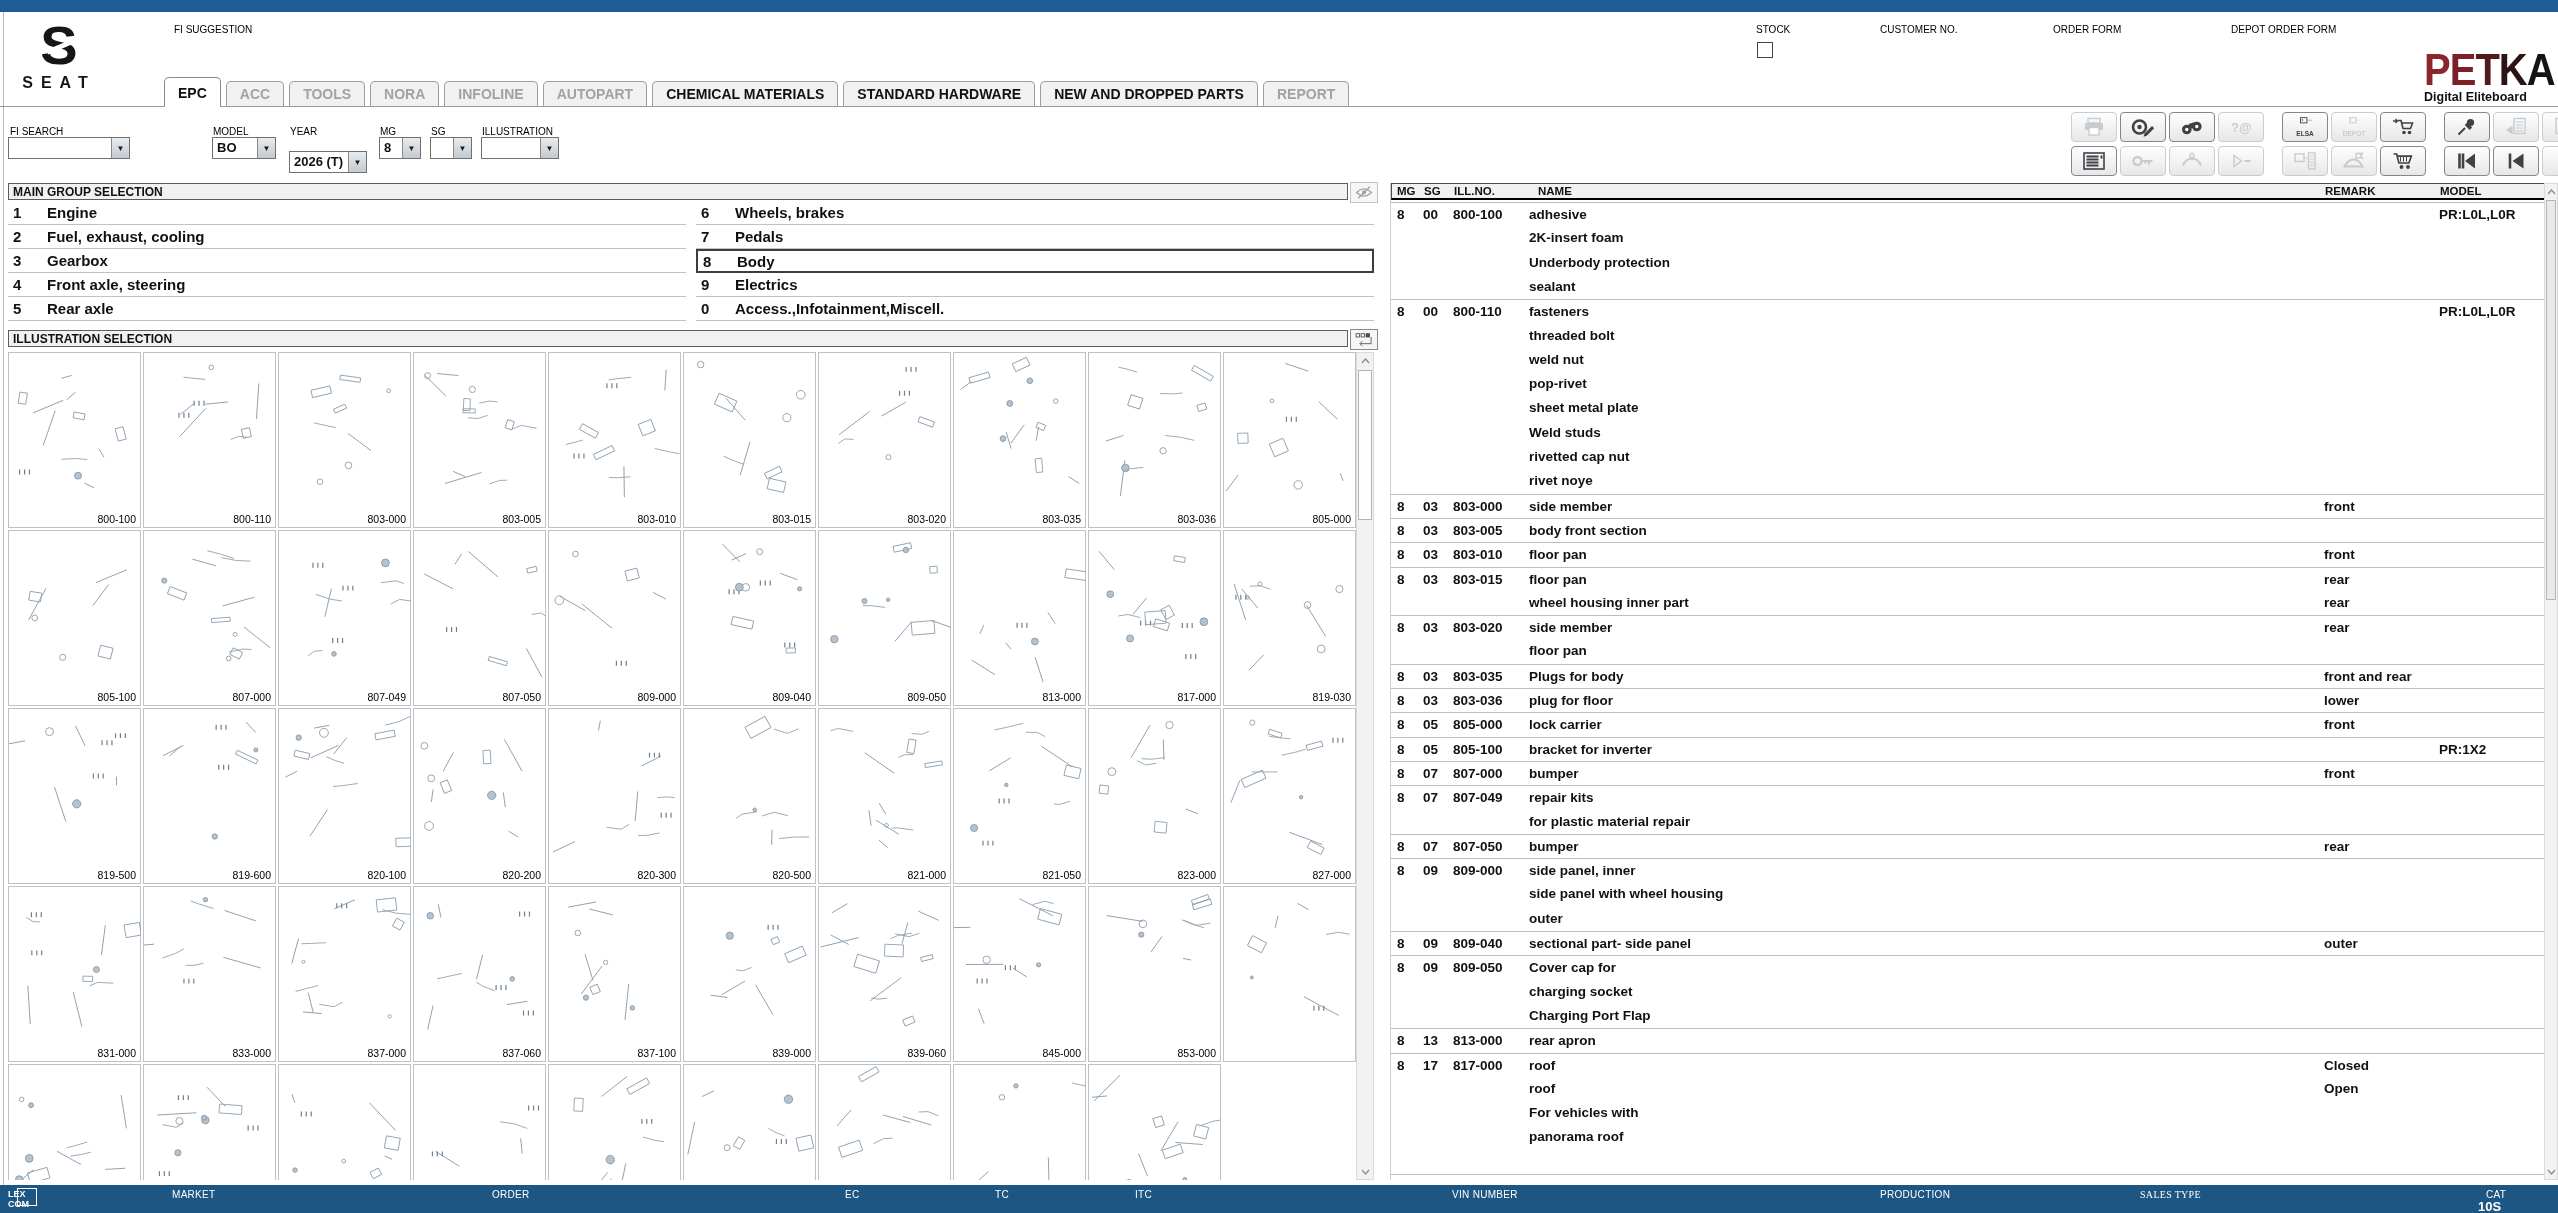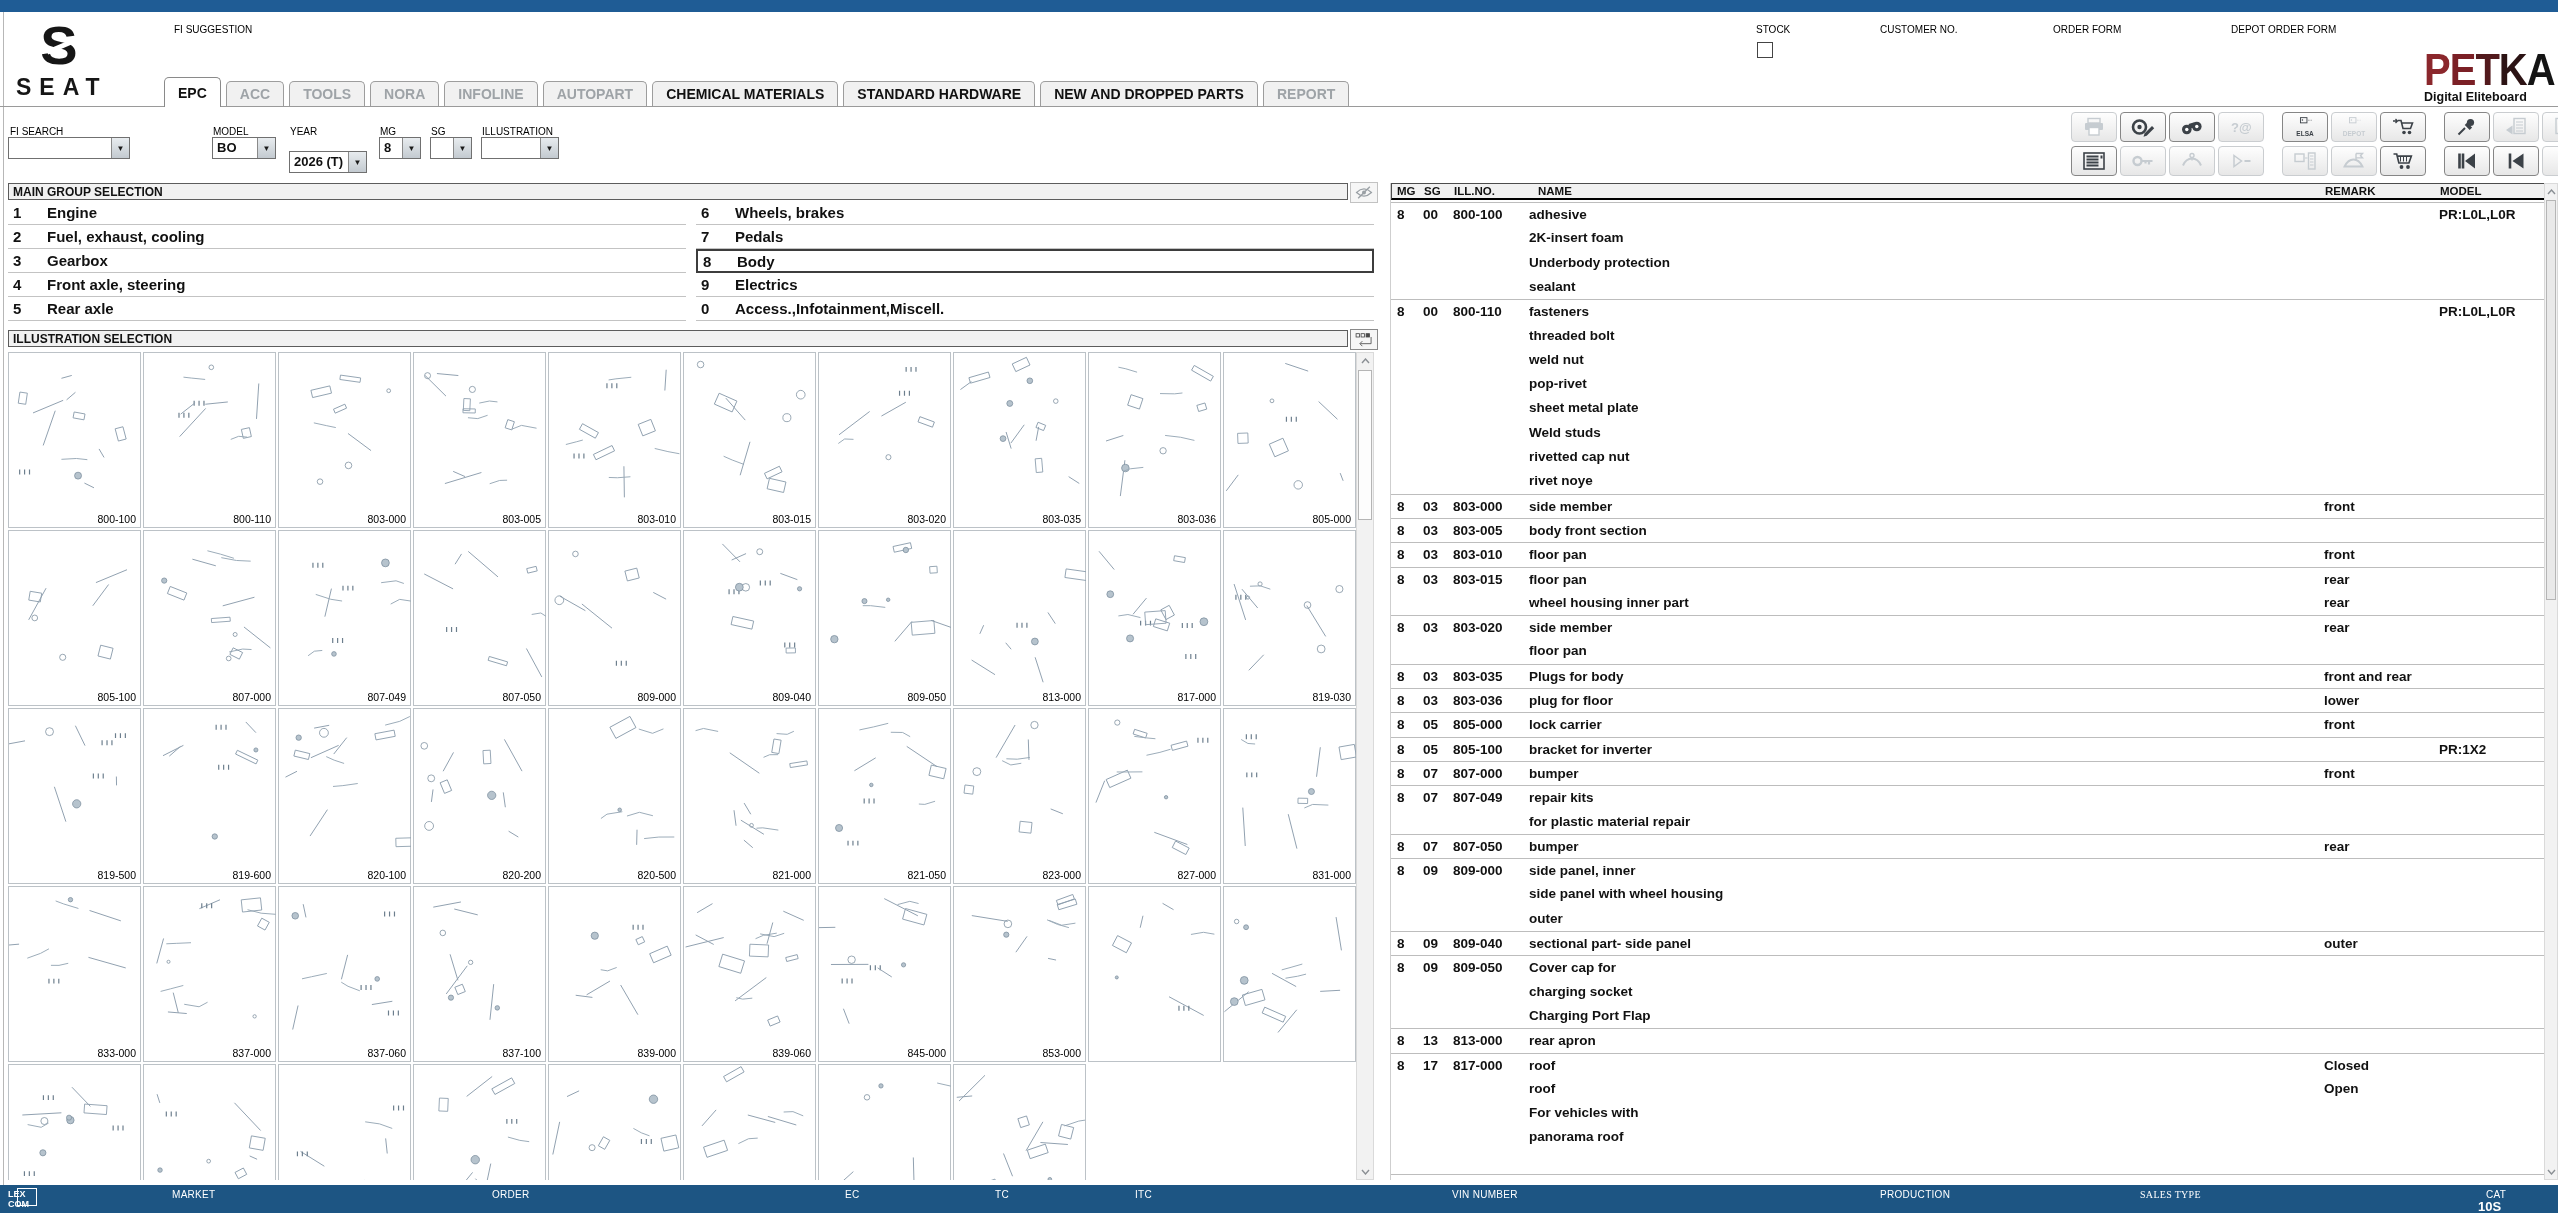--- a/index.html
+++ b/index.html
@@ -18,21 +18,21 @@
   .lexcom .box{position:absolute;left:9px;top:0;width:18px;height:16px;border:1px solid #fff;}
   .lexcom .t1{position:absolute;left:0;top:2px;}
   .lexcom .t2{position:absolute;left:0;top:12px;}
 
   
   .seat-logo{left:16px;top:20px;width:86px;text-align:center;}
   .seat-s{position:relative;display:inline-block;font-size:56px;font-weight:900;line-height:52px;
           transform:scaleY(.95);color:#161616;}
   .seat-s .slash{position:absolute;left:6px;top:24px;width:30px;height:5px;background:#fff;
           transform:rotate(-24deg);}
-  .seat-word{font-size:23px;font-weight:bold;letter-spacing:8px;margin-top:2px;color:#161616;}
+  .seat-word{font-size:16px;font-weight:bold;letter-spacing:8px;margin-top:2px;color:#161616;}
   .hlabel{font-size:10px;color:#000;}
   .petka{left:2424px;top:48px;width:130px;}
   .petka-title{font-size:40px;font-weight:900;letter-spacing:-1px;line-height:38px;transform:scaleY(1.12);transform-origin:top left;}
   .petka-sub{font-size:12.5px;font-weight:bold;color:#101010;margin-top:4px;}
   .checkbox{left:1757px;top:42px;width:14px;height:14px;border:1px solid #444;background:#fff;}
 
   
   .tabline{left:0;top:106px;width:2558px;height:1px;background:#9a9a9a;z-index:1;}
   .tabstrip{left:164px;top:76px;height:31px;display:flex;align-items:flex-end;gap:5px;z-index:3;}
   .tab{height:24px;padding:0 13px;border:1px solid #9d9d9d;border-bottom:none;
@@ -737,20 +737,34 @@
         <line x1="90.62705761316873" y1="84.44112225651578" x2="92.74299457114768" y2="99.53662079741984" stroke="#8fa0af" stroke-width="1"></line>
         <circle cx="17.465835048010973" cy="70.20126028806584" r="3.5000900205761316" fill="none" stroke="#7e909f" stroke-width="0.8"></circle>
         <line x1="96.03557956104252" y1="123.83048268175583" x2="105.89131117063826" y2="129.78732310472924" stroke="#8fa0af" stroke-width="1"></line>
         <rect x="70.00913065843622" y="42.010888203017835" width="7.39483024691358" height="13.511059670781894" fill="none" stroke="#8fa0af" stroke-width="0.9" transform="rotate(-3.1247427983539104 70.00913065843622 42.010888203017835)"></rect>
         <line x1="91.75733024691357" y1="30.65222050754458" x2="109.65143179247542" y2="62.87260734240557" stroke="#8fa0af" stroke-width="1"></line>
       </svg>
       <span class="ilabel">820-200</span>
     </div>
     <div class="icell">
       <svg width="132" height="158" viewBox="0 0 134 160">
+        <line x1="113.85116598079561" y1="47.43194873113855" x2="93.99162344620616" y2="57.637623444230734" stroke="#8fa0af" stroke-width="1"></line>
+        <path d="M90.3710133744856 128.22809499314127 l9.274134087791495 -0.1656378600823043 l12.515474965706447 -2.454132373113855" fill="none" stroke="#9aabb8" stroke-width="1"></path>
+        <line x1="52.100651577503434" y1="11.59732938957476" x2="50.332628245711625" y2="21.53427185535444" stroke="#8fa0af" stroke-width="1"></line>
+        <line x1="90.07111625514403" y1="83.52001886145405" x2="87.52514227995599" y2="113.45625803516879" stroke="#8fa0af" stroke-width="1"></line>
+        <path d="M58.41452331961591 119.91673096707818 l14.954389574759945 1.8906464334705078 l8.015689300411523 -4.960605281207133" fill="none" stroke="#9aabb8" stroke-width="1"></path>
+        <path d="M110.14158950617283 89.73786865569272 l9.466520919067214 -0.7757201646090532 l8.139960562414267 0.8864026063100141" fill="none" stroke="#9aabb8" stroke-width="1"></path>
+        <line x1="26.377400548696844" y1="134.37253515089162" x2="4.023291297537913" y2="144.95703218027515" stroke="#8fa0af" stroke-width="1"></line>
+        <path d="M113.91576646090535 105.21497770919068 v5 M118.91576646090535 105.21497770919068 v5 M123.91576646090535 105.21497770919068 v5" stroke="#6c7e8d" stroke-width="1.2"></path>
+        <path d="M102.00051440329219 44.124764231824415 v5 M107.00051440329219 44.124764231824415 v5 M112.00051440329219 44.124764231824415 v5" stroke="#6c7e8d" stroke-width="1.2"></path>
+      </svg>
+      <span class="ilabel">820-300</span>
+    </div>
+    <div class="icell">
+      <svg width="132" height="158" viewBox="0 0 134 160">
         <path d="M91.1886574074074 20.16803840877915 l13.947230795610425 4.3068415637860085 l11.046596364883403 -4.493998628257888" fill="none" stroke="#9aabb8" stroke-width="1"></path>
         <path d="M96.54483882030179 131.35363082990398 l14.922839506172838 -1.5565414951989025 l15.72076474622771 -0.05388374485596703" fill="none" stroke="#9aabb8" stroke-width="1"></path>
         <rect x="61.81099965706447" y="18.355838477366255" width="23.145910493827163" height="12.842935528120714" fill="none" stroke="#8fa0af" stroke-width="0.9" transform="rotate(-28.46064814814815 61.81099965706447 18.355838477366255)"></rect>
         <path d="M79.14561899862825 108.46322016460906 l12.626071673525377 -3.794152949245542 l13.696630658436215 3.474965706447188" fill="none" stroke="#9aabb8" stroke-width="1"></path>
         <path d="M52.70138888888889 110.98111711248285 l6.142832647462277 -4.400334362139918 l15.603309327846365 -2.506730109739369" fill="none" stroke="#9aabb8" stroke-width="1"></path>
         <line x1="89.37701474622772" y1="122.3403206447188" x2="88.97419388661123" y2="137.69182670278875" stroke="#8fa0af" stroke-width="1"></line>
         <circle cx="71.75334362139918" cy="102.15267061042525" r="1.821707818930041" fill="#b6c3cd" stroke="#7e909f" stroke-width="0.8"></circle>
       </svg>
       <span class="ilabel">820-500</span>
     </div>

